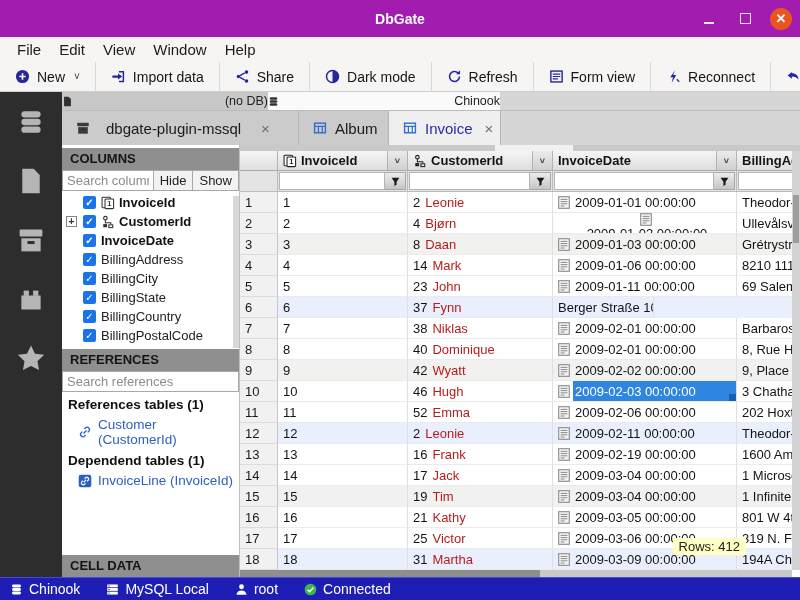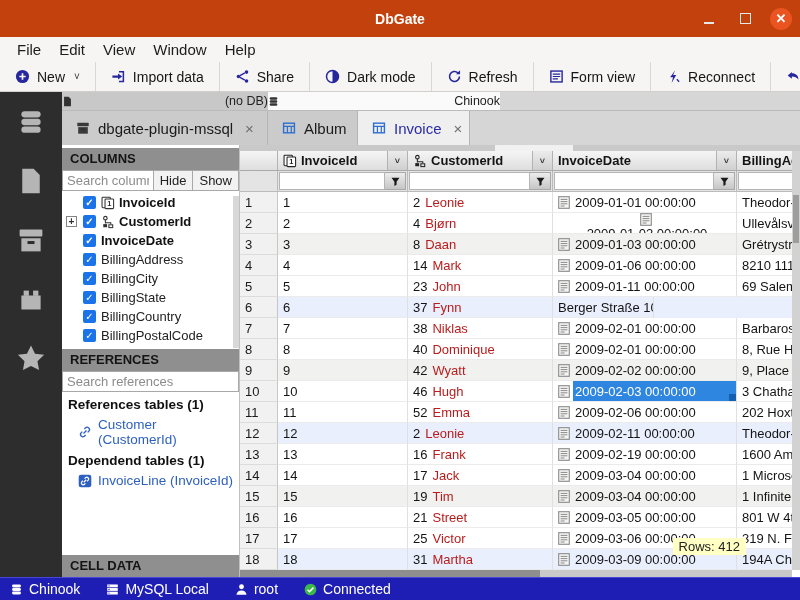--- a/index.html
+++ b/index.html
@@ -1,21 +1,21 @@
 <!DOCTYPE html>
 <html><head>
 <meta charset="utf-8">
 <style>
   * { margin:0; padding:0; box-sizing:border-box; }
   html,body { width:800px; height:600px; overflow:hidden; background:#000;
     font-family:"Liberation Sans", sans-serif; }
   #app { position:relative; width:800px; height:600px; overflow:hidden; background:#f6f5f4; }
 
   
-  .titlebar { position:absolute; left:0; top:0; width:800px; height:37px; background:#c2410c;
+  .titlebar { position:absolute; left:0; top:0; width:800px; height:37px; background:#a21caf;
     display:flex; align-items:center; }
   .titlebar .title { position:absolute; left:0; right:0; text-align:center; color:#fff;
     font-weight:bold; font-size:14px; }
   .wctrls { position:absolute; right:8px; top:0; height:37px; display:flex; align-items:center; gap:14px; }
   .wbtn { width:22px; height:22px; display:flex; align-items:center; justify-content:center; color:#e8e8e8; }
   .wbtn.min::before { content:""; width:10px; height:2px; background:#e8e8e8; margin-top:8px; }
   .wbtn.max::before { content:""; width:9px; height:9px; border:1.5px solid #e8e8e8; }
   .wbtn.close { background:#e95420; border-radius:50%; color:#fff; font-size:13px; font-weight:bold; }
 
   
@@ -276,21 +276,21 @@
                 <rect x="2.5" y="1.8" width="11" height="3.6" rx="1.8"></rect>
                 <rect x="2.5" y="6.2" width="11" height="3.6" rx="1.8"></rect>
                 <rect x="2.5" y="10.6" width="11" height="3.6" rx="1.8"></rect>
               </svg>
             </div>
             <div>Chinook</div>
           </div>
           <div class="tabgroup-fill"></div>
         </div>
       <div class="tabs">
-          <div class="tab" style="width: 206px;">
+          <div class="tab" style="width: 237px; gap: 16px;">
             <div class="tabicon" style="color: rgb(58, 58, 58);">
               <svg viewBox="0 0 16 16" fill="currentColor">
                 <rect x="1.5" y="2" width="13" height="4" rx="0.6"></rect>
                 <path d="M2.5 7h11v7.5h-11z"></path>
                 <rect x="6" y="8.6" width="4" height="1.7" fill="#2d2d2d"></rect>
               </svg>
             </div>
             <div>dbgate-plugin-mssql</div>
             <div class="tclose">×</div>
           </div>
@@ -726,21 +726,21 @@
                     </svg></div>
                   <div class="dval">2009-03-04 00:00:00</div>
                 </div>
                 <div class="gcell" style="width: 101px;">1 Infinite Loop</div>
               </div>
               <div class="grow">
                 <div class="gcell rownum" style="width: 38px;">16</div>
                 <div class="gcell" style="width: 130px;">16</div>
                 <div class="gcell" style="width: 145px;">
                   <div>21</div>
-                  <div class="cname">Street</div>
+                  <div class="cname">Kathy</div>
                 </div>
                 <div class="gcell" style="width: 184px;">
                   <div class="dicon"><svg viewBox="0 0 12 13">
                       <rect x="0.7" y="0.7" width="10.6" height="11.6" fill="#f4f4f3" stroke="#8a8a8a" stroke-width="1.1"></rect>
                       <path d="M2.6 3.4h6.8M2.6 5.6h6.8M2.6 7.8h6.8M2.6 10h4" stroke="#8a8a8a" stroke-width="1" fill="none"></path>
                     </svg></div>
                   <div class="dval">2009-03-05 00:00:00</div>
                 </div>
                 <div class="gcell" style="width: 101px;">801 W 4th Street</div>
               </div>

